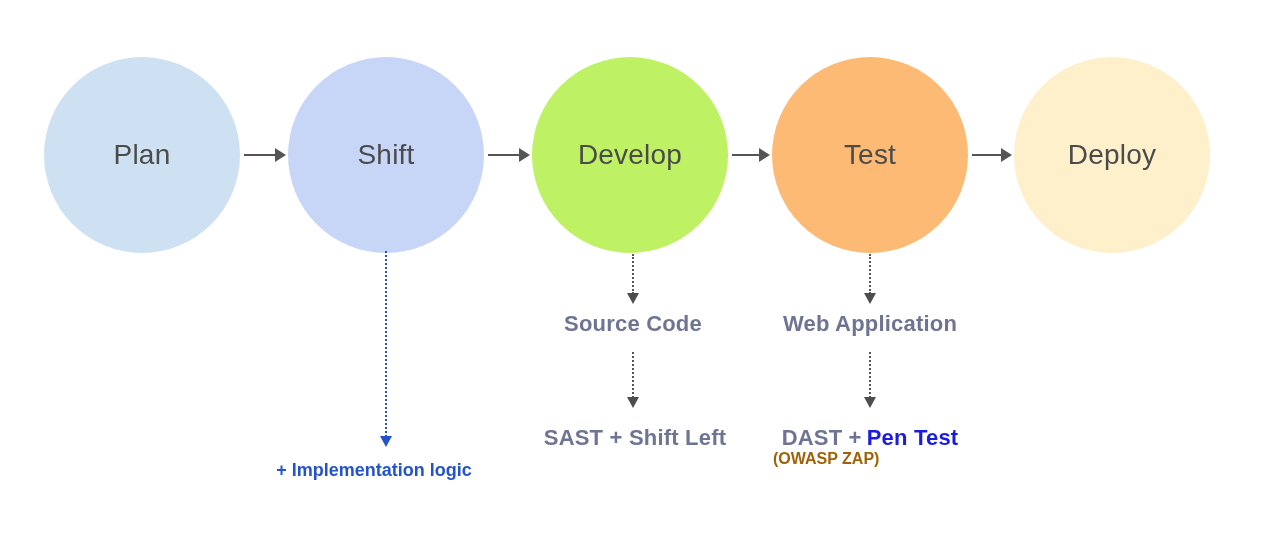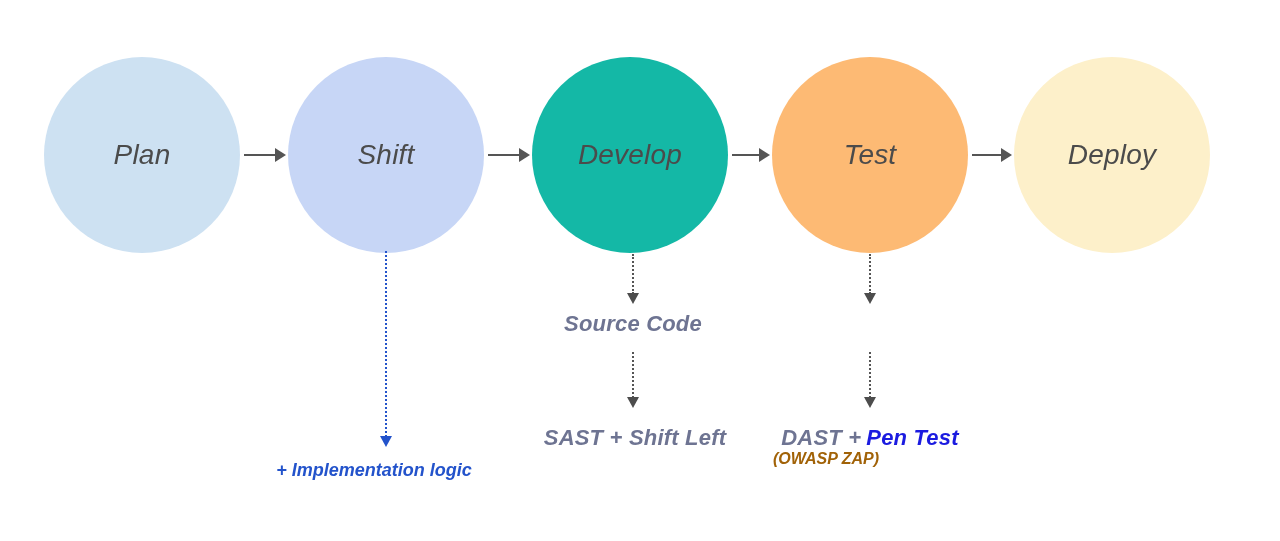--- a/index.html
+++ b/index.html
@@ -3,21 +3,20 @@
 <meta charset="utf-8">
 <style>
   html, body { margin: 0; padding: 0; background: #ffffff; }
   .canvas {
     position: relative;
     width: 1280px;
     height: 541px;
     background: #ffffff;
     font-family: "Liberation Sans", sans-serif;
     overflow: hidden;
-    font-style: italic;
   }
 
   
   .stage-circle {
     position: absolute;
     top: 57px;
     width: 196px;
     height: 196px;
     border-radius: 50%;
     display: flex;
@@ -98,21 +97,21 @@
 <div class="canvas">
 
   <div class="stage-circle" style="left: 44px; background-color: rgb(205, 225, 242);">
     <span class="stage-label">Plan</span>
   </div>
 
   <div class="stage-circle" style="left: 288px; background-color: rgb(199, 214, 246);">
     <span class="stage-label">Shift</span>
   </div>
 
-  <div class="stage-circle" style="left: 532px; background-color: #14b8a6;">
+  <div class="stage-circle" style="left: 532px; background-color: #bef264;">
     <span class="stage-label">Develop</span>
   </div>
 
   <div class="stage-circle" style="left: 772px; background-color: #fdba74;">
     <span class="stage-label">Test</span>
   </div>
 
   <div class="stage-circle" style="left: 1014px; background-color: rgb(253, 240, 202);">
     <span class="stage-label">Deploy</span>
   </div>
@@ -158,20 +157,21 @@
     <div class="head"></div>
   </div>
 
   <div class="slate-label" style="left:535px;top:425px;">SAST + Shift Left</div>
 
   <div class="v-dotted" style="left:864px;top:254px;height:50px;">
     <div class="shaft"></div>
     <div class="head"></div>
   </div>
 
+  <div class="slate-label" style="left:770px;top:311px;">Web Application</div>
 
   <div class="v-dotted" style="left:864px;top:352px;height:56px;">
     <div class="shaft"></div>
     <div class="head"></div>
   </div>
 
   <div class="slate-label" style="left:770px;top:425px;">
     <span class="practice-prefix">DAST +</span><span class="highlight-blue">Pen Test</span>
   </div>
 

